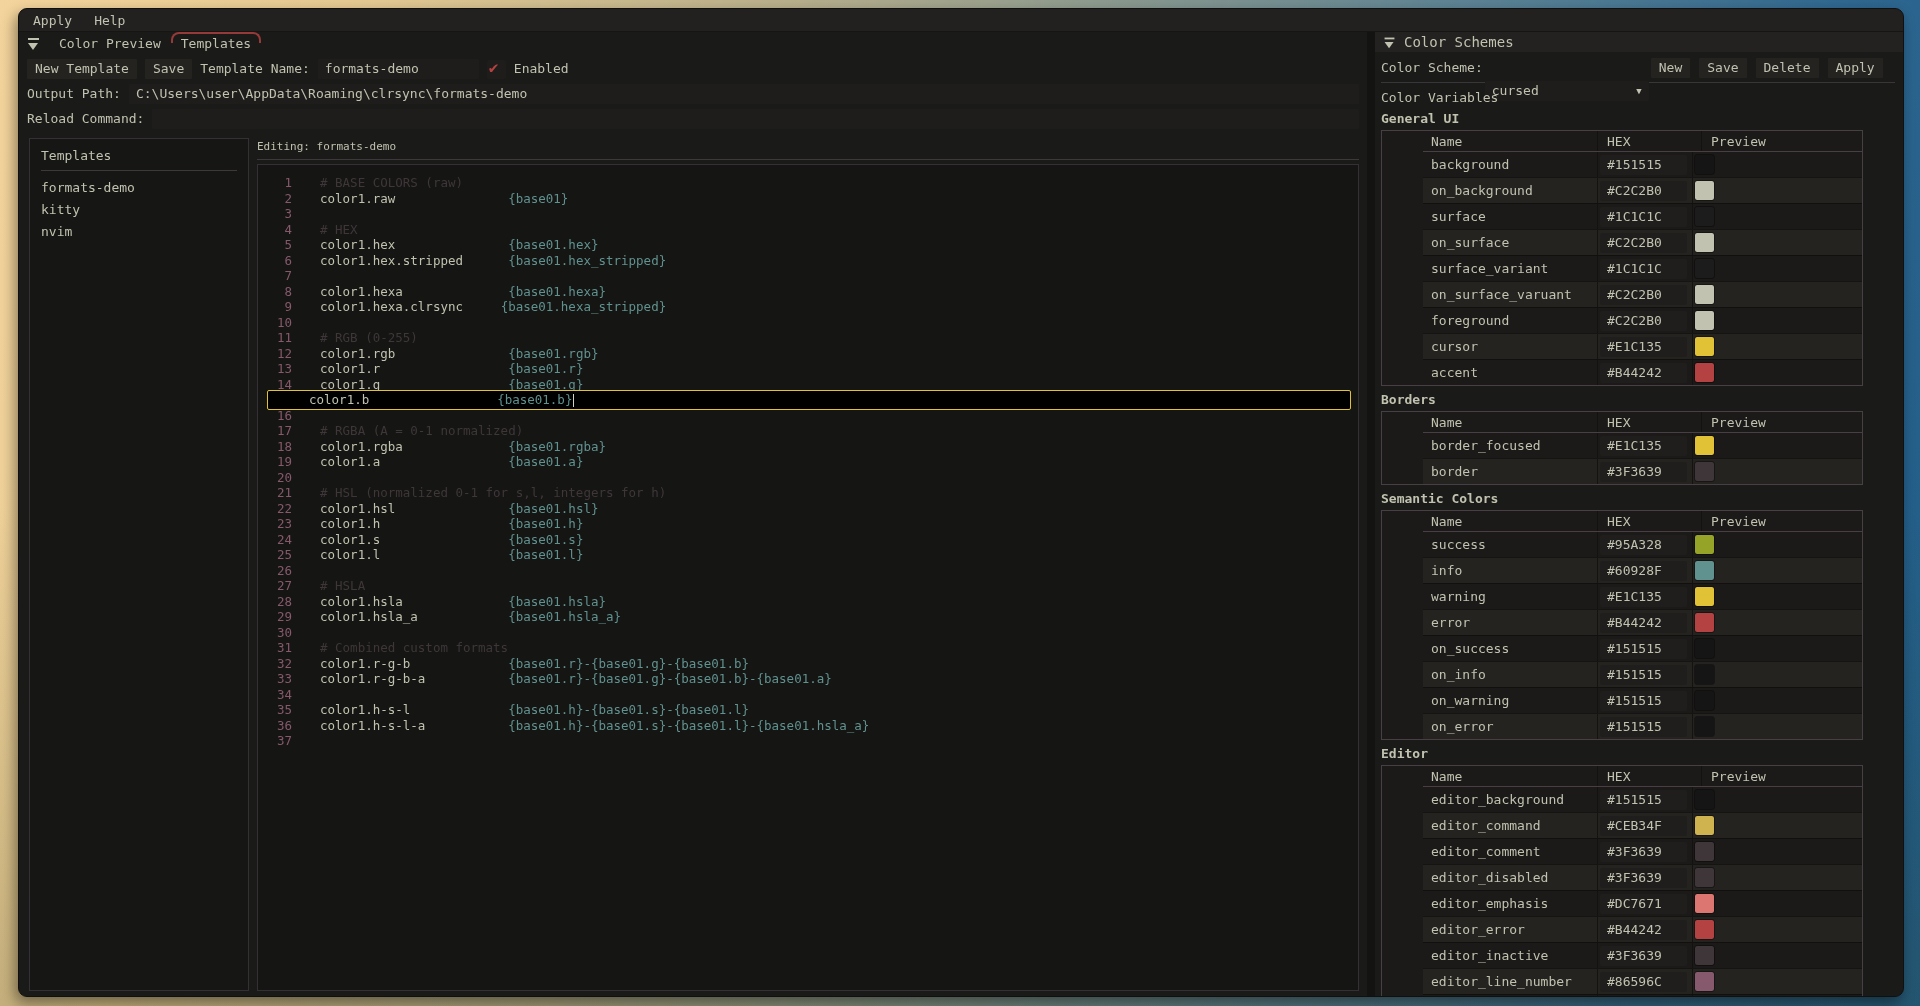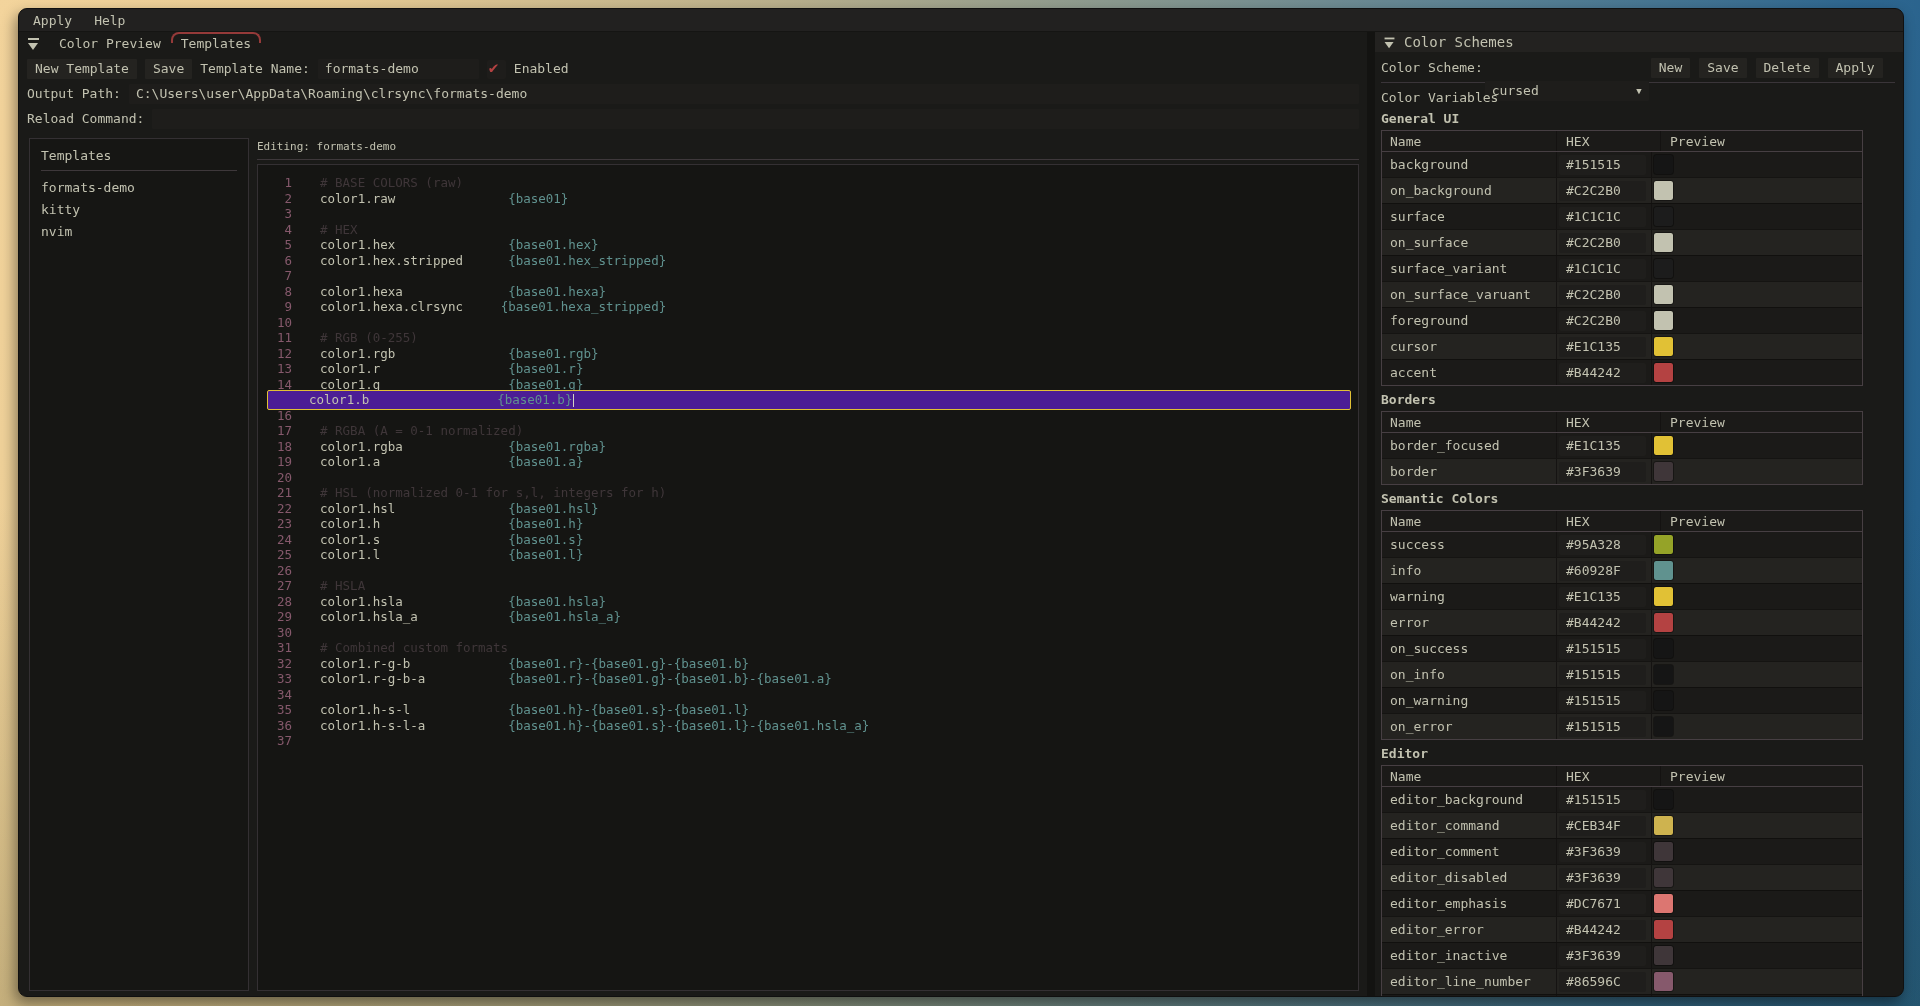--- a/index.html
+++ b/index.html
@@ -50,38 +50,38 @@
   .editor-title-sep{border-top:1px solid #3e383b;margin:3px 0 4px;}
   .editor-box{flex:1;border:1px solid #343033;background:#151513;overflow:hidden;
     font-size:12.5px;line-height:15.5px;padding-top:10px;position:relative;}
   .eline{display:flex;height:15.5px;white-space:pre;position:relative;}
   .ln{width:34px;flex:0 0 34px;text-align:right;color:var(--line-number);user-select:none;}
   .lbody{margin-left:28px;}
   .lcomment{color:var(--comment);}
   .lname{color:var(--text);}
   .lval{color:var(--link);}
   .active-input{position:absolute;left:9px;right:7px;top:-2px;height:18px;border:1px solid var(--focus);
-    border-radius:2px;display:flex;align-items:center;padding-left:41px;background:#4c1d95;}
+    border-radius:2px;display:flex;align-items:center;padding-left:41px;background:#000000;}
   .caret{display:inline-block;width:1px;height:13px;background:#d3d2c2;margin-left:1px;}
   
   .schemes-window{flex:1;display:flex;flex-direction:column;background:#1a1a18;min-width:0;}
   .schemes-header{height:20px;flex:0 0 20px;background:#232220;display:flex;align-items:center;
     gap:9px;padding-left:9px;font-size:14px;color:var(--text);}
   .schemes-header .wm-icon{transform:scale(.9);}
   .schemes-content{flex:1;padding:6px 8px 0 6px;font-size:13px;color:var(--text);overflow:hidden;}
   .scheme-row{display:flex;align-items:center;gap:2px;height:20px;margin-bottom:4px;}
   .combo{width:150px;flex:0 0 150px;height:20px;background:#1e1d1b;border-radius:1px;display:flex;
     align-items:center;justify-content:space-between;padding:0 7px;cursor:pointer;margin-top:45px;}
   .combo .arrow{font-size:9px;color:var(--text);}
   .hsep{border-top:1px solid #3a3539;margin:2px 0 5px;}
   .section-title{height:20px;line-height:20px;}
   .cv-title{height:20px;line-height:20px;margin:1px 0 1px;cursor:pointer;font-weight:bold;}
   .cv-section{margin-bottom:4px;}
   .cv-table{width:480px;border:1px solid #473f43;background:#1b1a18;}
-  .cv-row{display:flex;align-items:center;height:25px;}
+  .cv-row{display:flex;align-items:center;height:25px;margin-left:41px;}
   .cv-row.head{height:20px;background:#1b1a18;border-bottom:1px solid #473f43;}
   .cv-row.dark{background:#1b1a18;}
   .cv-row.light{background:#242320;}
   .cv-row + .cv-row{border-top:1px solid rgba(10,10,8,.55);}
   .cv-row.head + .cv-row{border-top:none;}
   .c-name{width:166px;flex:0 0 166px;padding-left:8px;border-right:1px solid rgba(20,18,17,.9);
     align-self:stretch;display:flex;align-items:center;}
   .c-hex{width:94px;flex:0 0 94px;border-right:1px solid rgba(20,18,17,.9);align-self:stretch;
     display:flex;align-items:center;}
   .c-prev{flex:1;align-self:stretch;display:flex;align-items:center;}

